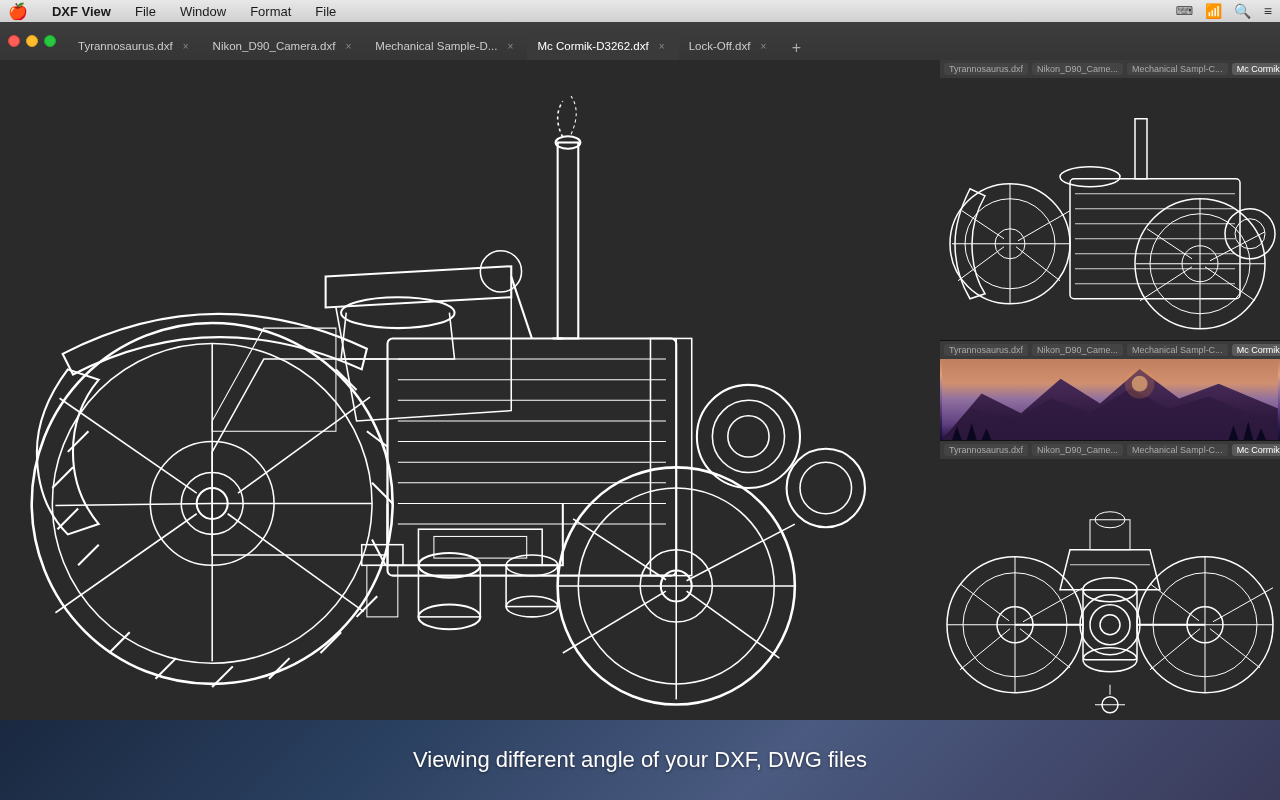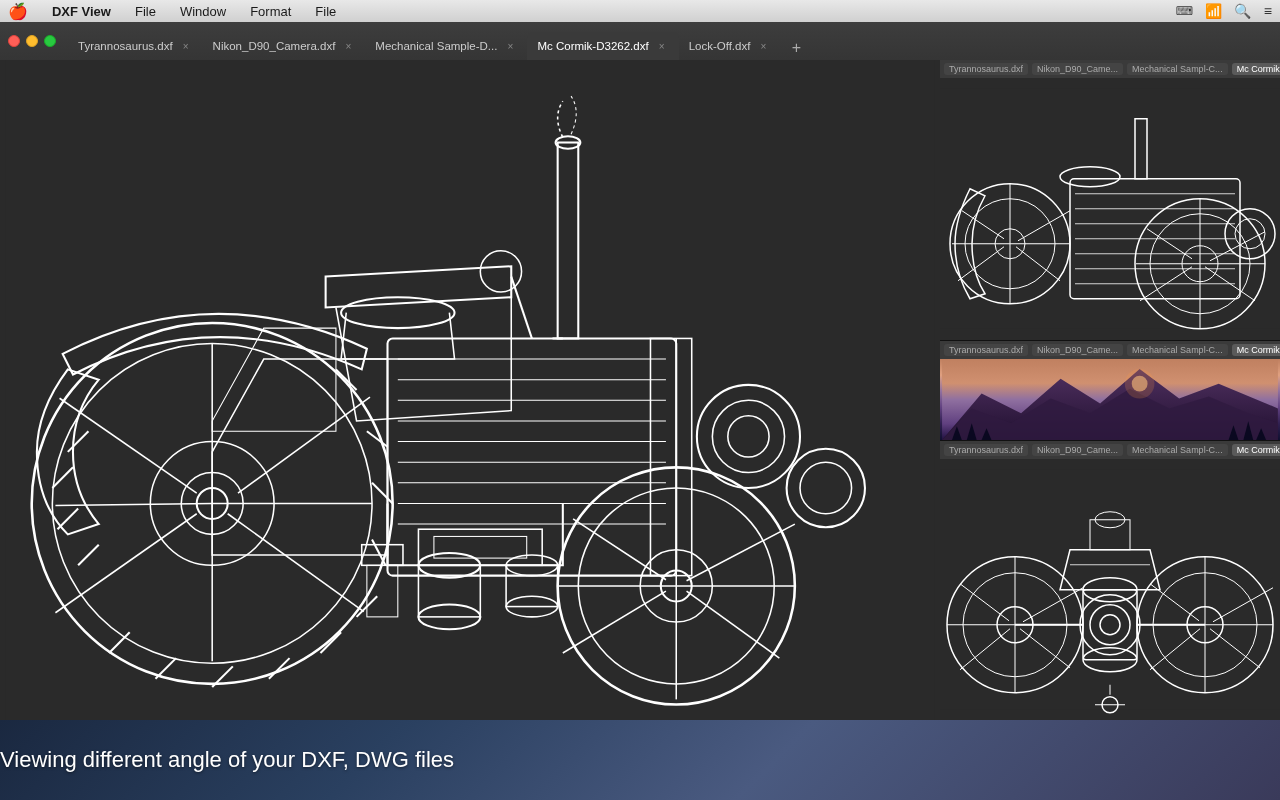--- a/index.html
+++ b/index.html
@@ -193,20 +193,21 @@
 
     
     .promo-area {
       width: 100%;
       height: 80px;
       background: linear-gradient(to bottom, #1a2a3a, #2a3a5a);
       position: relative;
       overflow: hidden;
       display: flex;
       align-items: center;
+      justify-content: center;
     }
     .promo-bg {
       position: absolute;
       inset: 0;
       background: linear-gradient(135deg, #1a2840 0%, #2a4060 30%, #4a5a80 60%, #3a3a5a 100%);
     }
     .promo-text {
       position: relative;
       z-index: 2;
       color: #ffffff;

